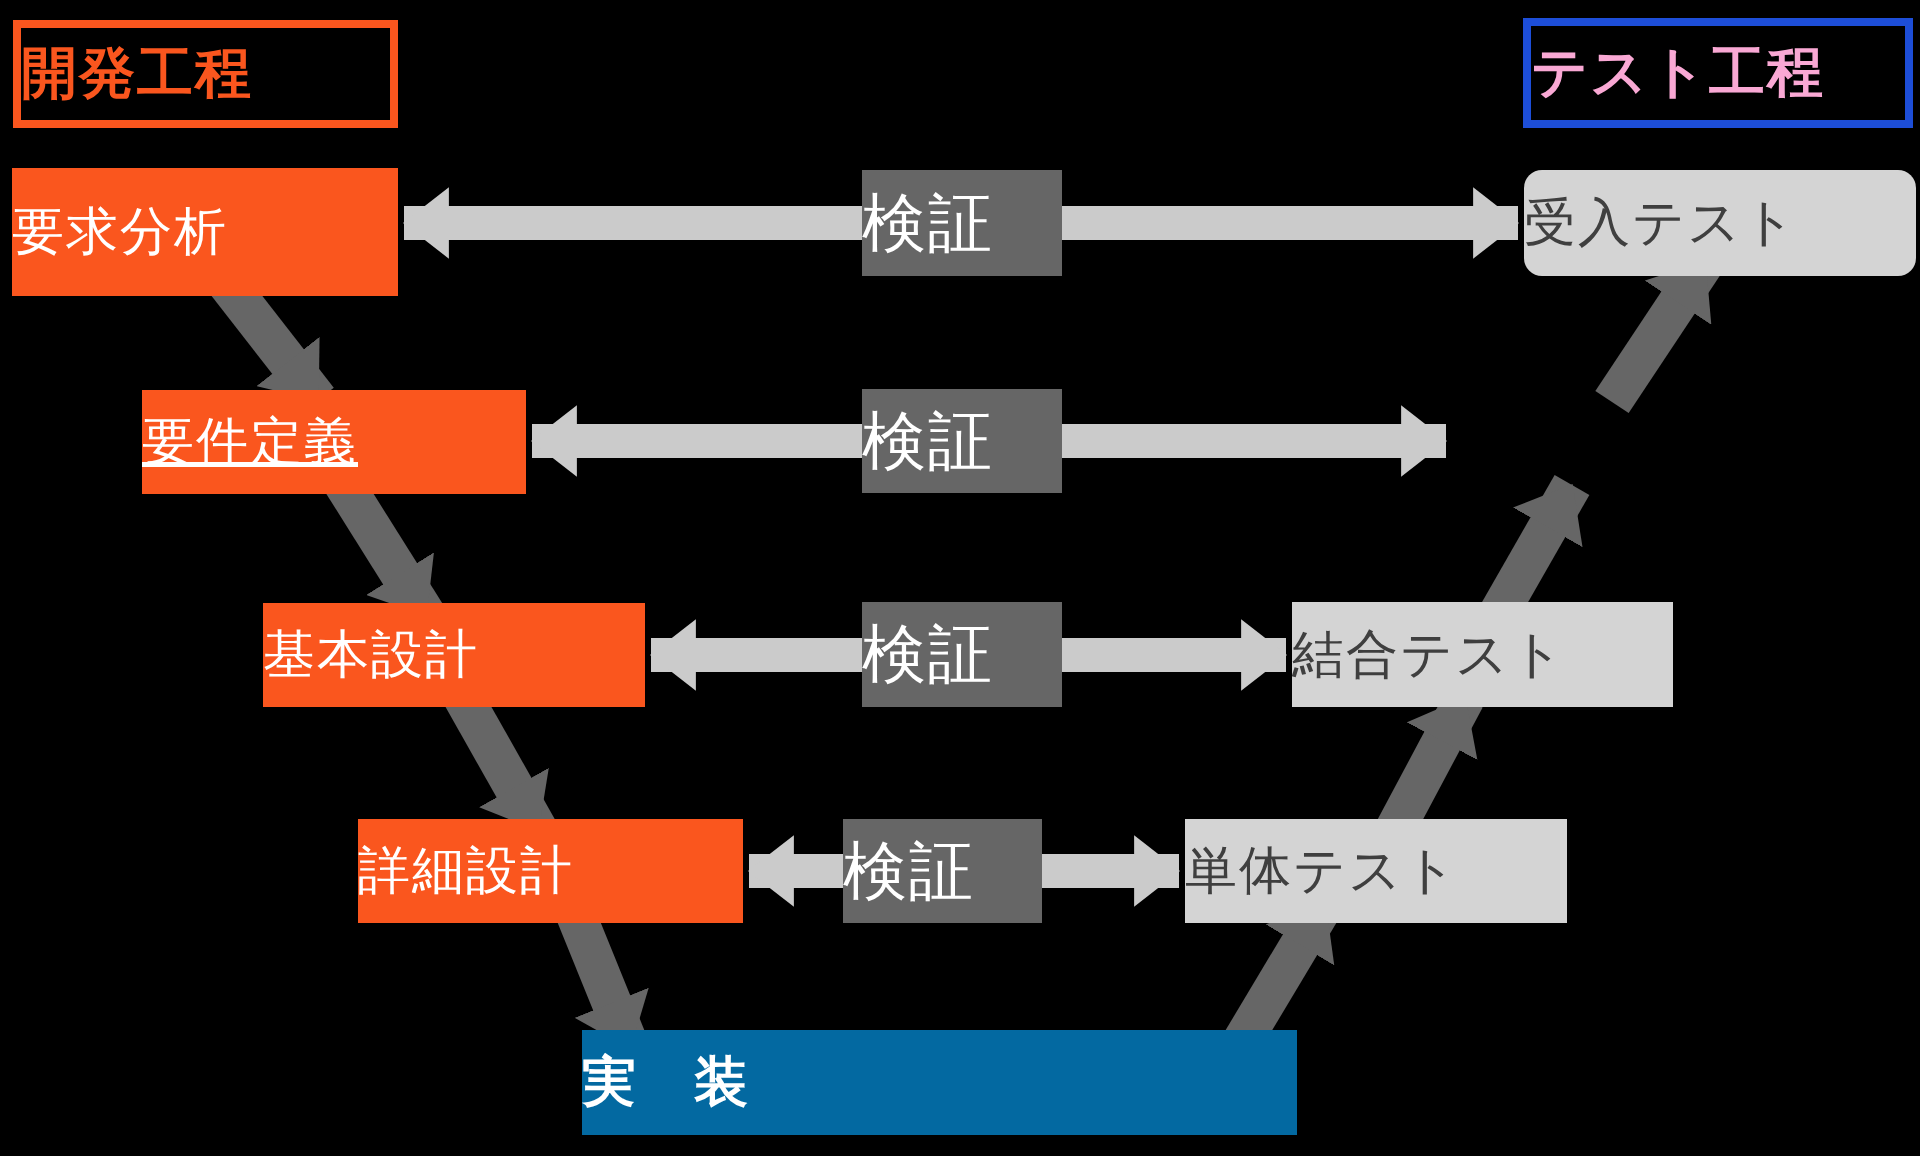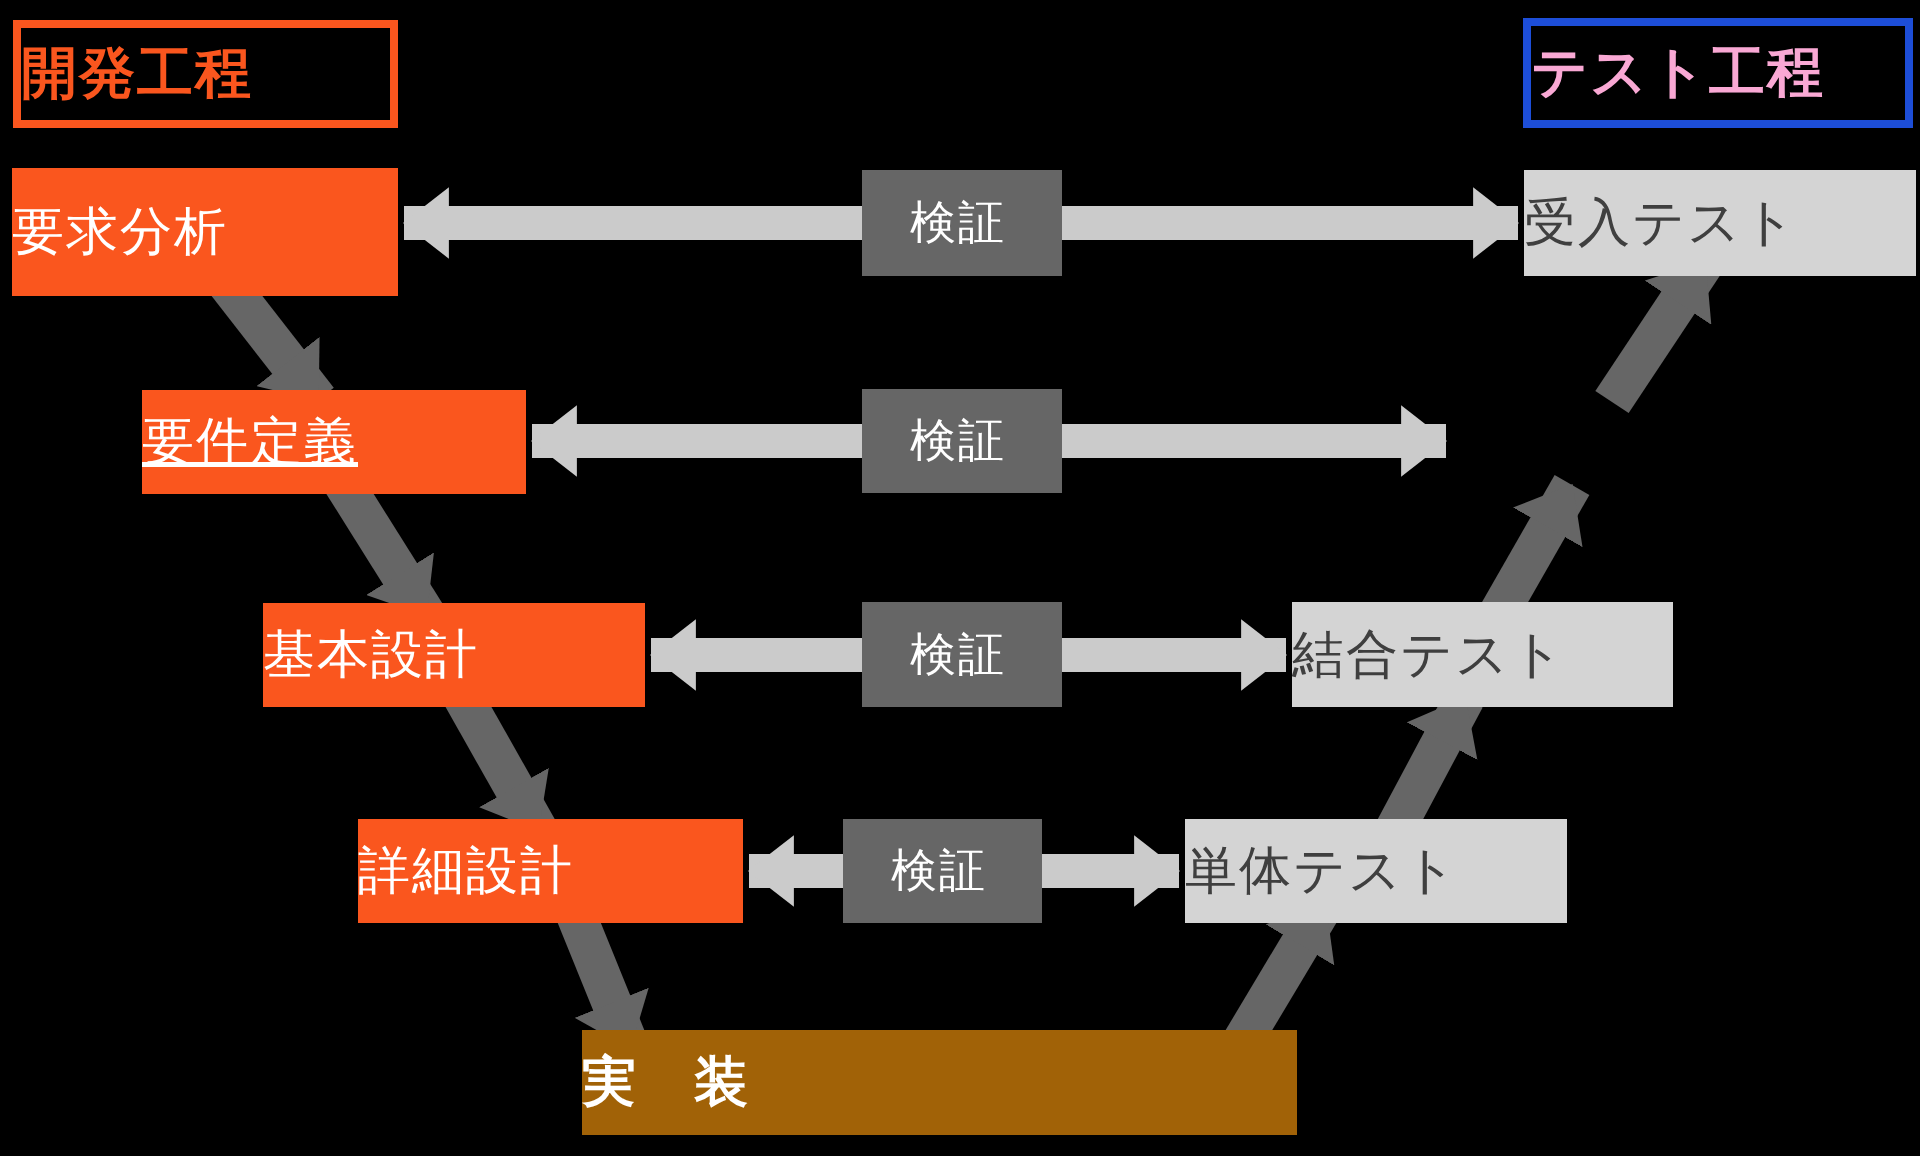--- a/index.html
+++ b/index.html
@@ -15,27 +15,27 @@
     position:absolute;z-index:2;
     display:flex;align-items:center;justify-content:flex-start;
     box-sizing:border-box;
     letter-spacing:2px;
     white-space:nowrap;
   }
   .dev-box{
     background:#FA561E;color:#fff;font-size:52px;
   }
   .impl-box{
-    background:#a16207;color:#fff;font-size:54px;font-weight:bold;
+    background:#0369a1;color:#fff;font-size:54px;font-weight:bold;
   }
   .test-box{
     background:#D4D4D4;color:#3F3F3F;font-size:52px;
   }
   .verify-box{
-    background:#666;color:#fff;font-size:46px;padding-left:48px;
+    background:#666;color:#fff;font-size:64px;
   }
   .header-box{
     background:transparent;font-size:56px;font-weight:bold;
   }
   .header-dev{border:8px solid #FA561E;color:#FA561E;}
   .header-test{border:8px solid #1d4ed8;color:#f9a8d4;}
 </style>
 </head>
 <body>
 
@@ -100,21 +100,21 @@
   <div class="box verify-box" style="left:862px;top:389px;width:200px;height:104px;">
     <span>検証</span>
   </div>
   <div class="box verify-box" style="left:862px;top:602px;width:200px;height:105px;">
     <span>検証</span>
   </div>
   <div class="box verify-box" style="left:843px;top:819px;width:199px;height:104px;">
     <span>検証</span>
   </div>
 
-  <div class="box test-box" style="left:1524px;top:170px;width:392px;height:106px;">
+  <div class="box test-box" style="left:1524px;top:170px;width:392px;height:106px;border-radius:18px;">
     <span>受入テスト</span>
   </div>
   <div class="box test-box" style="left:1185px;top:819px;width:382px;height:104px;">
     <span>単体テスト</span>
   </div>
   <div class="box test-box" style="left:1292px;top:602px;width:381px;height:105px;">
     <span>結合テスト</span>
   </div>
 
 </div>

